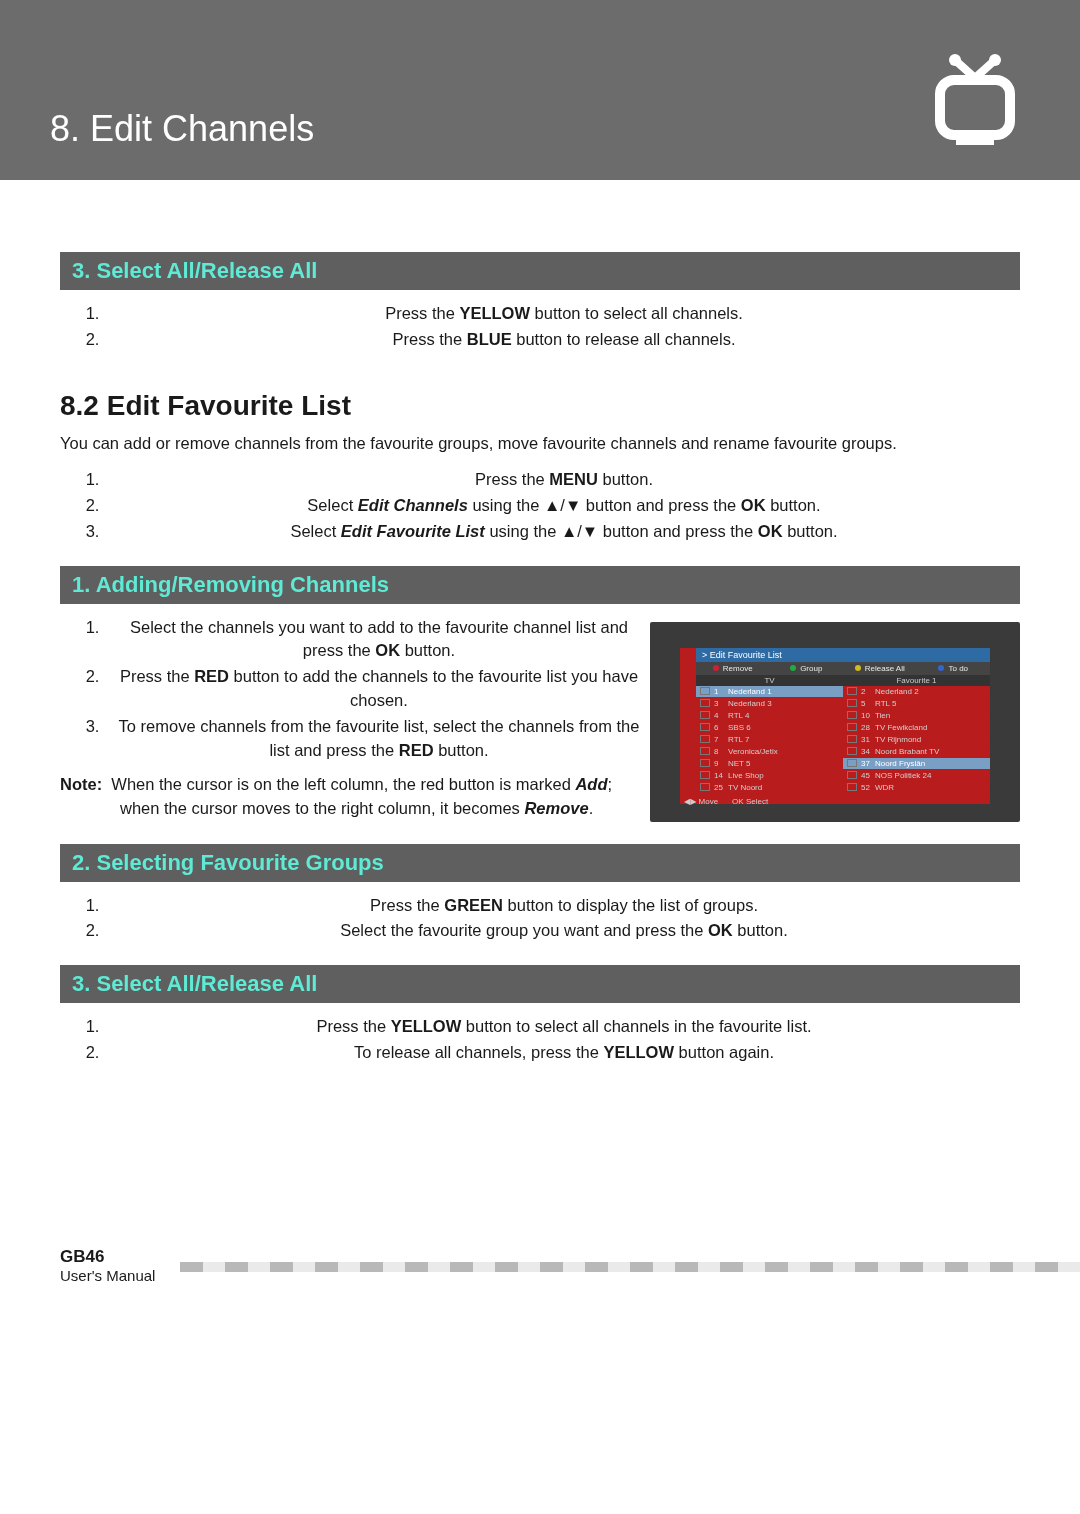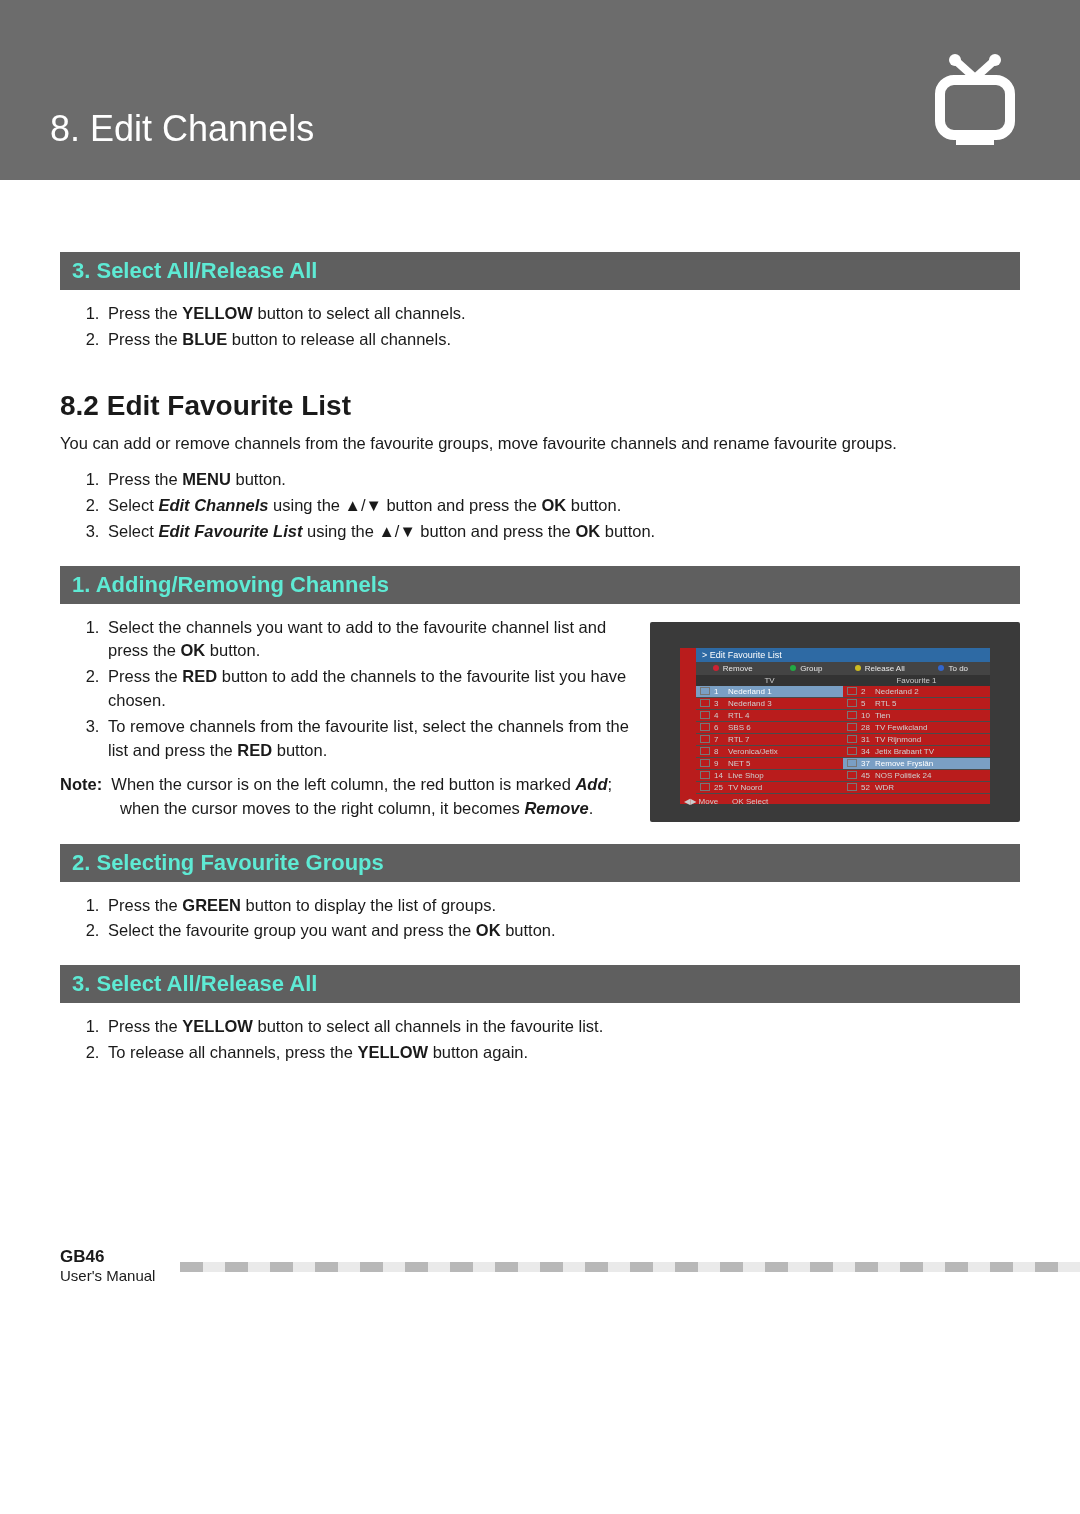--- a/index.html
+++ b/index.html
@@ -2,21 +2,21 @@
 <html><head>
 <meta charset="utf-8">
 <style>
 * { margin: 0; padding: 0; box-sizing: border-box; }
 body { font-family: "Myriad Pro", "Segoe UI", Arial, sans-serif; background: #fff; color: #1a1a1a; width: 1080px; }
 .header { background: #6c6c6c; height: 180px; position: relative; padding: 0 50px; display: flex; align-items: flex-end; }
 .header h1 { color: #fff; font-size: 36px; font-weight: normal; padding-bottom: 30px; }
 .tv-icon { position: absolute; right: 50px; top: 20px; width: 110px; height: 130px; }
 .body { padding: 50px 60px 20px 60px; }
 .gray-bar { background: #5f5f5f; color: #5eead4; font-size: 22px; font-weight: bold; padding: 6px 12px; margin-top: 22px; margin-bottom: 12px; }
-ol { margin-left: 44px; font-size: 16.5px; line-height: 1.45; }
+ol { margin-left: 44px; font-size: 16.5px; line-height: 1.45; text-align: center; }
 ol li { margin-bottom: 2px; padding-left: 4px; }
 h2 { font-size: 28px; font-weight: bold; margin-top: 38px; margin-bottom: 10px; }
 p.intro { font-size: 16.5px; line-height: 1.45; margin-bottom: 12px; }
 .note { font-size: 16.5px; line-height: 1.45; margin-top: 10px; padding-left: 60px; text-indent: -60px; }
 .two-col { display: flex; align-items: flex-start; }
 .two-col .left { flex: 1; }
 .screenshot { width: 370px; height: 200px; background: #3a3a3a; border-radius: 2px; position: relative; margin-top: 6px; }
 .screenshot .inner { position: absolute; left: 30px; right: 30px; top: 26px; bottom: 18px; background: #b91c1c; color: #e8e8e8; font-size: 9px; padding-left: 16px; }
 .sc-title { background: #2e6aa4; color: #fff; padding: 2px 6px; font-size: 9px; }
 .sc-tabs { display: flex; background: #444; font-size: 8px; }
@@ -178,26 +178,26 @@
                   <span>TV Fewikcland</span>
                 </div>
                 <div class="sc-row">
                   <span class="sc-check"></span>
                   <span style="width:14px;display:inline-block;">31</span>
                   <span>TV Rijnmond</span>
                 </div>
                 <div class="sc-row">
                   <span class="sc-check"></span>
                   <span style="width:14px;display:inline-block;">34</span>
-                  <span>Jetix Brabant TV</span>
+                  <span>Noord Brabant TV</span>
                 </div>
                 <div class="sc-row sel">
                   <span class="sc-check"></span>
                   <span style="width:14px;display:inline-block;">37</span>
-                  <span>Remove Fryslân</span>
+                  <span>Noord Fryslân</span>
                 </div>
                 <div class="sc-row">
                   <span class="sc-check"></span>
                   <span style="width:14px;display:inline-block;">45</span>
                   <span>NOS Politiek 24</span>
                 </div>
                 <div class="sc-row">
                   <span class="sc-check"></span>
                   <span style="width:14px;display:inline-block;">52</span>
                   <span>WDR</span>

